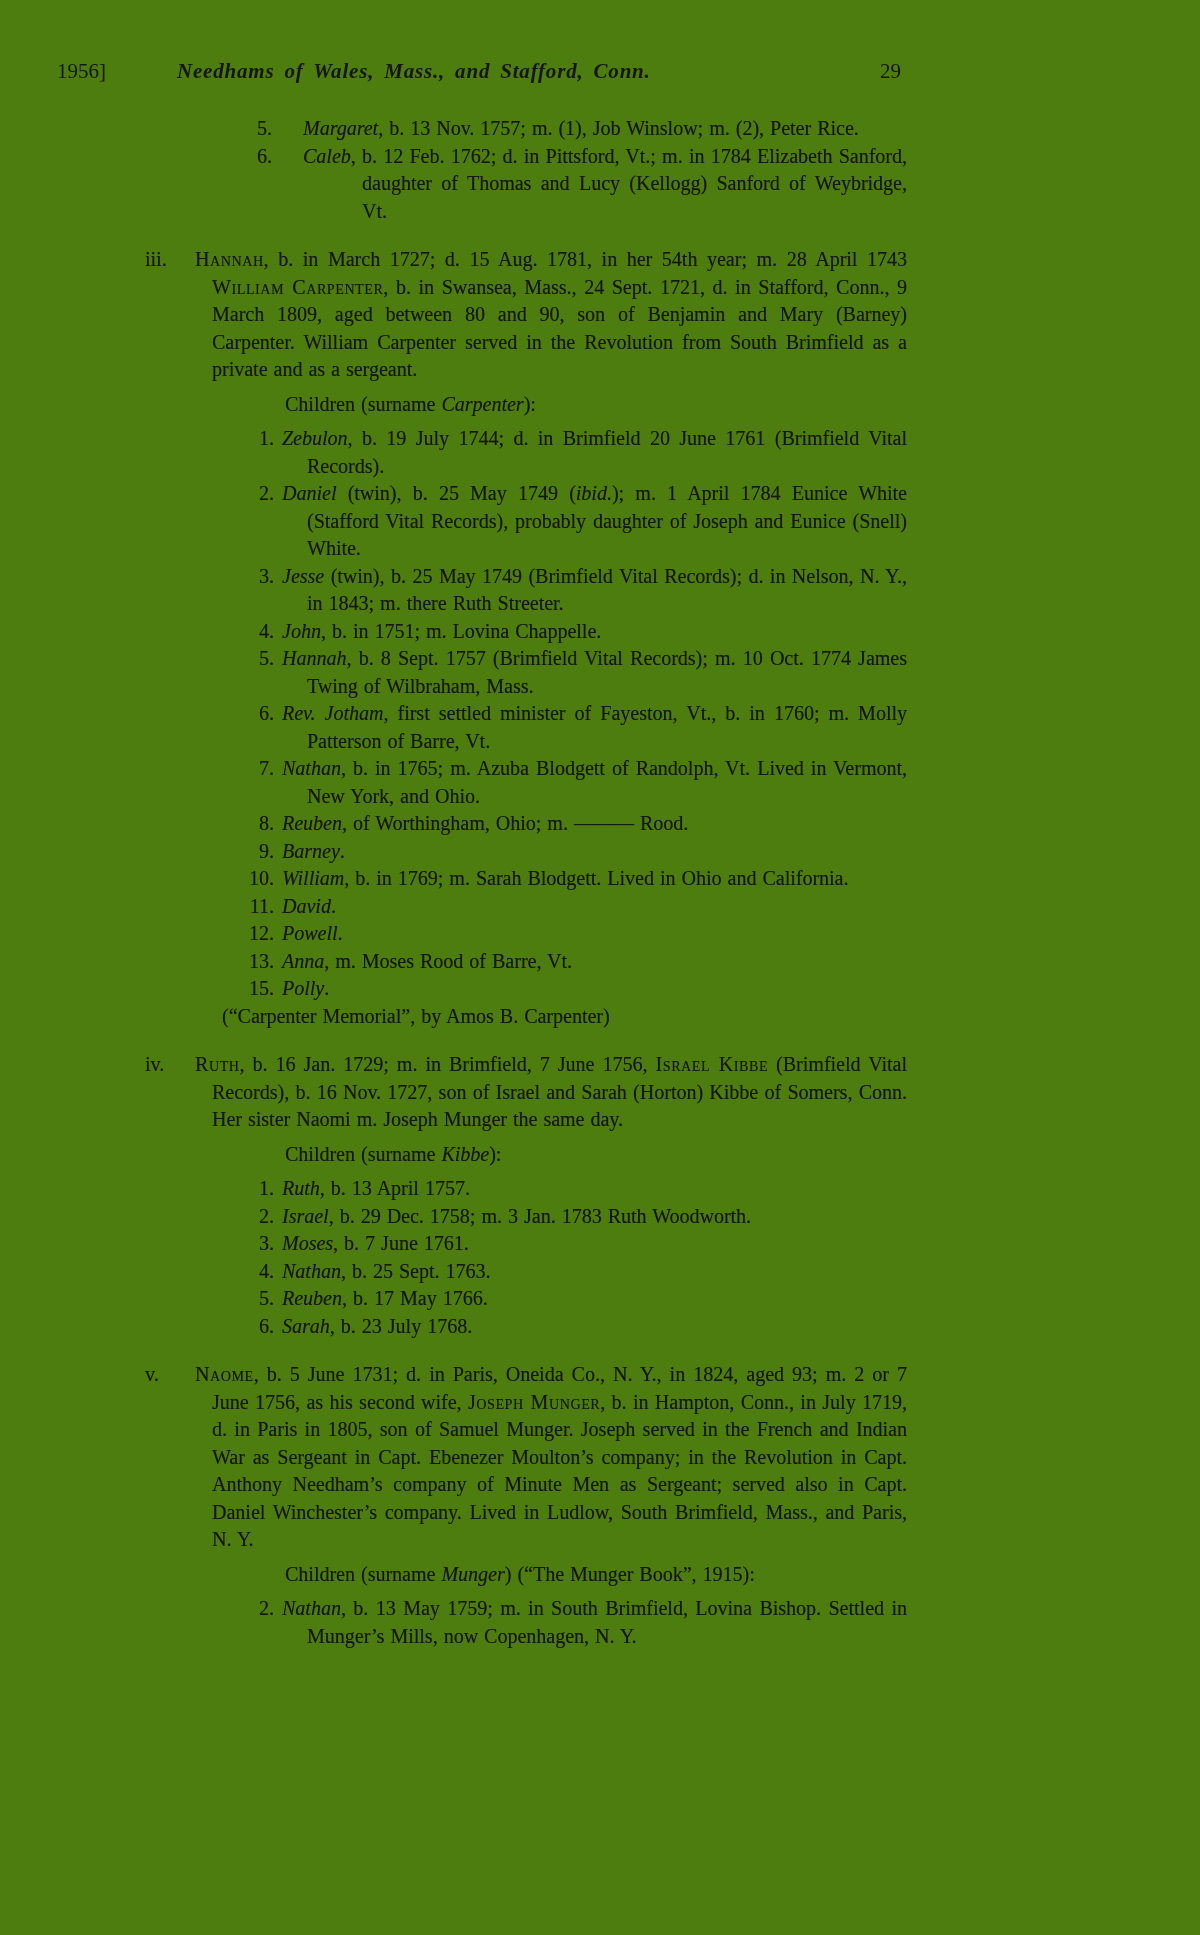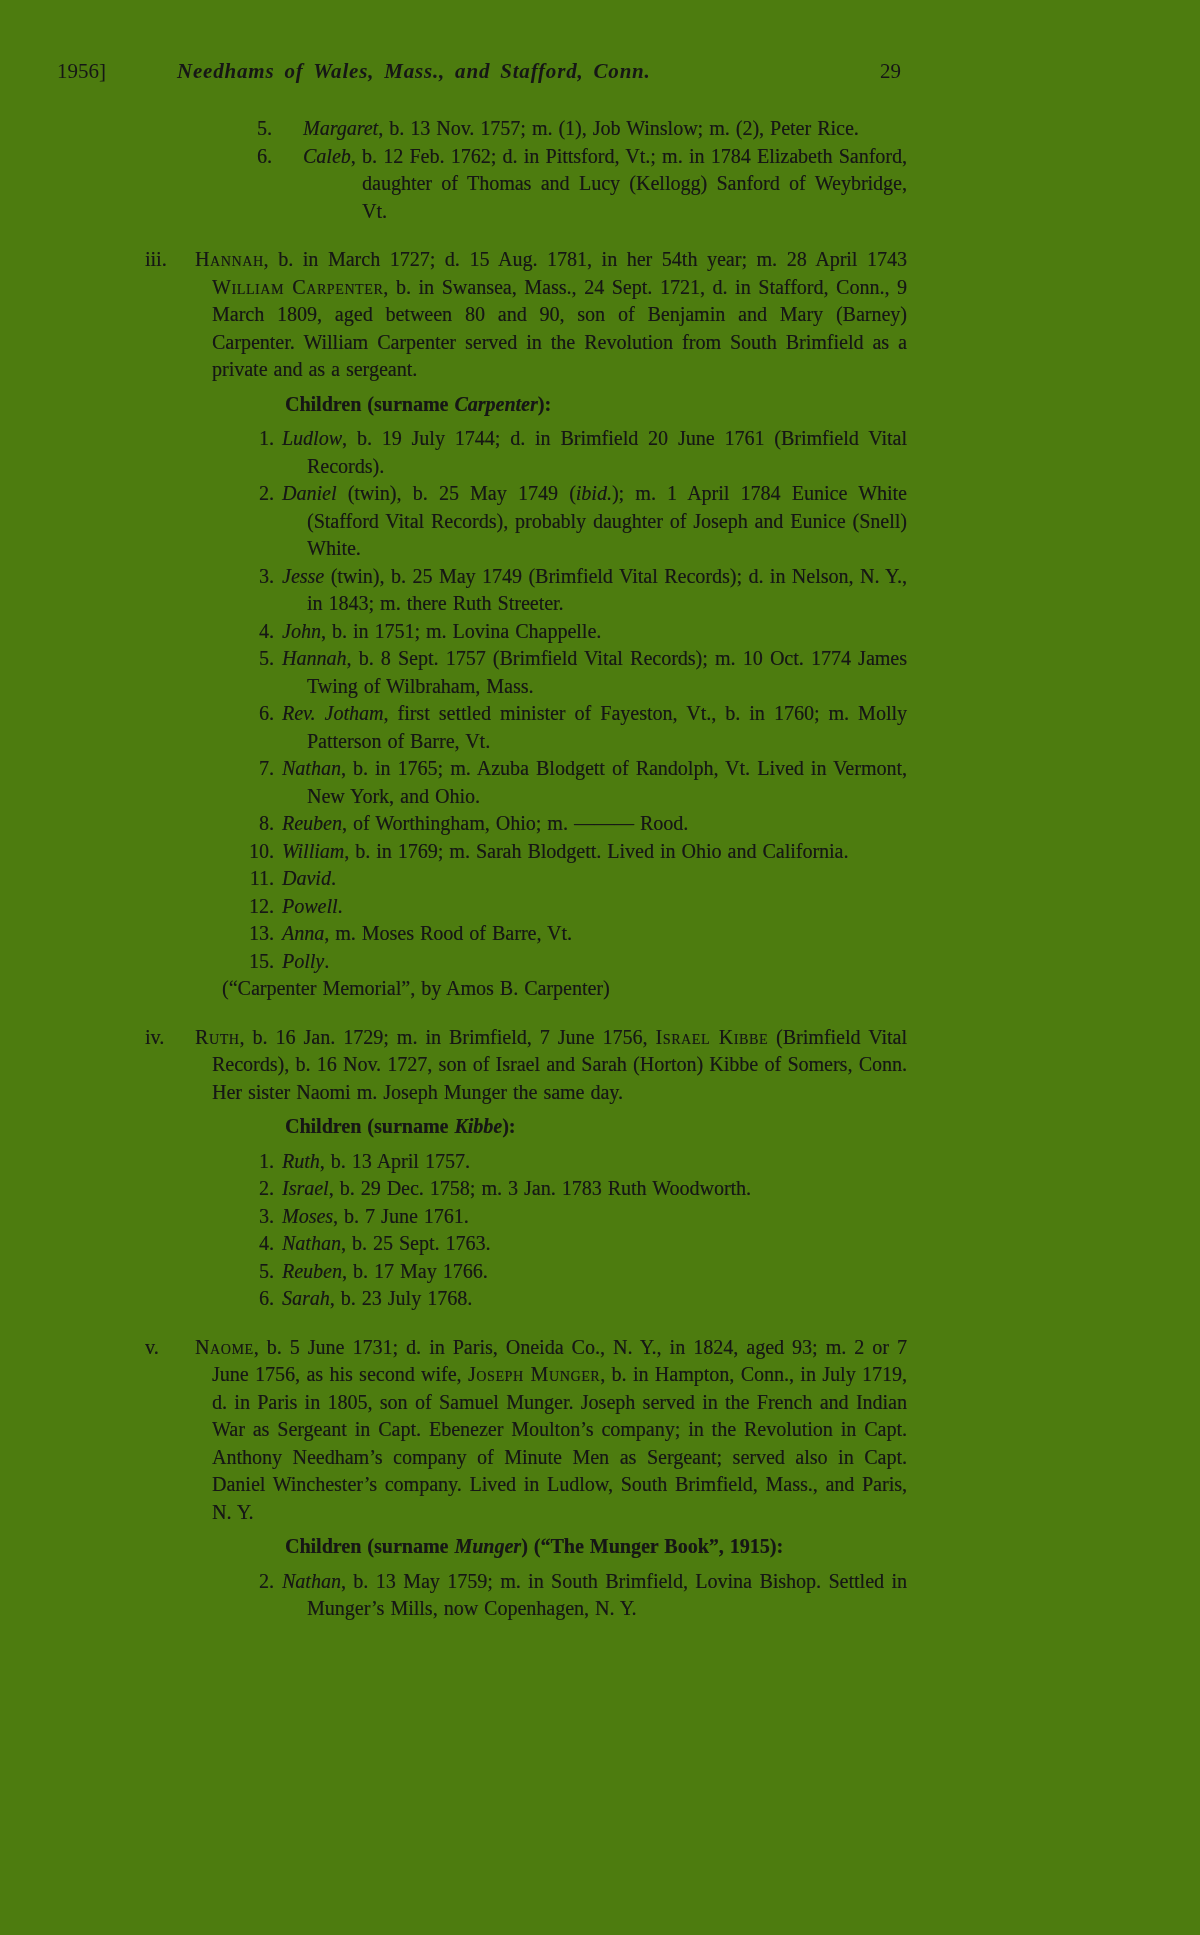--- a/index.html
+++ b/index.html
@@ -46,48 +46,49 @@
     text-shadow:0.25px 0.25px 0 rgba(10,10,10,0.45);
     word-spacing:1px;
   }
   .entry .lbl{display:inline-block;text-indent:0;}
   .top-item{padding-left:305px;text-indent:-105px;}
   .top-item .lbl{width:46px;}
   .roman-item{padding-left:155px;text-indent:-67px;margin-top:21px;}
   .roman-item .lbl{width:50px;}
   .child-item{padding-left:250px;text-indent:-75px;}
   .child-item .lbl{width:42px;text-align:right;padding-right:8px;}
-  .children-head{padding-left:228px;margin:7px 0;font-weight:bold;}
+  .children-head{padding-left:228px;margin:7px 0;}
   .note-line{padding-left:165px;}
   .i{font-style:italic;}
   .sc{font-variant:small-caps;letter-spacing:0.6px;}
 </style>
 </head>
 <body>
 
 <div class="page">
   <div class="content">
     <div class="hdr">
       <span class="hdr-year">1956]</span>
       <span class="hdr-title">Needhams of Wales, Mass., and Stafford, Conn.</span>
       <span class="hdr-page">29</span>
     </div>
     <div>
         <div class="entry top-item"><span class="lbl">5.</span><span class="i">Margaret</span><span>, b. 13 Nov. 1757; m. (1), Job Winslow; m. (2), Peter Rice.</span></div>
         <div class="entry top-item"><span class="lbl">6.</span><span class="i">Caleb</span><span>, b. 12 Feb. 1762; d. in Pittsford, Vt.; m. in 1784 Elizabeth Sanford, daughter of Thomas and Lucy (Kellogg) Sanford of Weybridge, Vt.</span></div>
         <div class="entry roman-item"><span class="lbl">iii.</span><span class="sc">Hannah</span><span>, b. in March 1727; d. 15 Aug. 1781, in her 54th year; m. 28 April 1743 </span><span class="sc">William Carpenter</span><span>, b. in Swansea, Mass., 24 Sept. 1721, d. in Stafford, Conn., 9 March 1809, aged between 80 and 90, son of Benjamin and Mary (Barney) Carpenter. William Carpenter served in the Revolution from South Brimfield as a private and as a sergeant.</span></div>
         <div class="entry children-head"><span>Children (surname </span><span class="i">Carpenter</span><span>):</span></div>
-        <div class="entry child-item"><span class="lbl">1.</span><span class="i">Ludlow</span><span>, b. 19 July 1744; d. in Brimfield 20 June 1761 (Brimfield Vital Records).</span></div>
+        <div class="entry child-item"><span class="lbl">1.</span><span class="i">Zebulon</span><span>, b. 19 July 1744; d. in Brimfield 20 June 1761 (Brimfield Vital Records).</span></div>
         <div class="entry child-item"><span class="lbl">2.</span><span class="i">Daniel</span><span> (twin), b. 25 May 1749 (</span><span class="i">ibid.</span><span>); m. 1 April 1784 Eunice White (Stafford Vital Records), probably daughter of Joseph and Eunice (Snell) White.</span></div>
         <div class="entry child-item"><span class="lbl">3.</span><span class="i">Jesse</span><span> (twin), b. 25 May 1749 (Brimfield Vital Records); d. in Nelson, N. Y., in 1843; m. there Ruth Streeter.</span></div>
         <div class="entry child-item"><span class="lbl">4.</span><span class="i">John</span><span>, b. in 1751; m. Lovina Chappelle.</span></div>
         <div class="entry child-item"><span class="lbl">5.</span><span class="i">Hannah</span><span>, b. 8 Sept. 1757 (Brimfield Vital Records); m. 10 Oct. 1774 James Twing of Wilbraham, Mass.</span></div>
         <div class="entry child-item"><span class="lbl">6.</span><span class="i">Rev. Jotham</span><span>, first settled minister of Fayeston, Vt., b. in 1760; m. Molly Patterson of Barre, Vt.</span></div>
         <div class="entry child-item"><span class="lbl">7.</span><span class="i">Nathan</span><span>, b. in 1765; m. Azuba Blodgett of Randolph, Vt. Lived in Vermont, New York, and Ohio.</span></div>
         <div class="entry child-item"><span class="lbl">8.</span><span class="i">Reuben</span><span>, of Worthingham, Ohio; m. ——— Rood.</span></div>
+        <div class="entry child-item"><span class="lbl">9.</span><span class="i">Barney</span><span>.</span></div>
         <div class="entry child-item"><span class="lbl">10.</span><span class="i">William</span><span>, b. in 1769; m. Sarah Blodgett. Lived in Ohio and California.</span></div>
         <div class="entry child-item"><span class="lbl">11.</span><span class="i">David</span><span>.</span></div>
         <div class="entry child-item"><span class="lbl">12.</span><span class="i">Powell</span><span>.</span></div>
         <div class="entry child-item"><span class="lbl">13.</span><span class="i">Anna</span><span>, m. Moses Rood of Barre, Vt.</span></div>
         <div class="entry child-item"><span class="lbl">15.</span><span class="i">Polly</span><span>.</span></div>
         <div class="entry note-line"><span>(“Carpenter Memorial”, by Amos B. Carpenter)</span></div>
         <div class="entry roman-item"><span class="lbl">iv.</span><span class="sc">Ruth</span><span>, b. 16 Jan. 1729; m. in Brimfield, 7 June 1756, </span><span class="sc">Israel Kibbe</span><span> (Brimfield Vital Records), b. 16 Nov. 1727, son of Israel and Sarah (Horton) Kibbe of Somers, Conn. Her sister Naomi m. Joseph Munger the same day.</span></div>
         <div class="entry children-head"><span>Children (surname </span><span class="i">Kibbe</span><span>):</span></div>
         <div class="entry child-item"><span class="lbl">1.</span><span class="i">Ruth</span><span>, b. 13 April 1757.</span></div>
         <div class="entry child-item"><span class="lbl">2.</span><span class="i">Israel</span><span>, b. 29 Dec. 1758; m. 3 Jan. 1783 Ruth Woodworth.</span></div>

